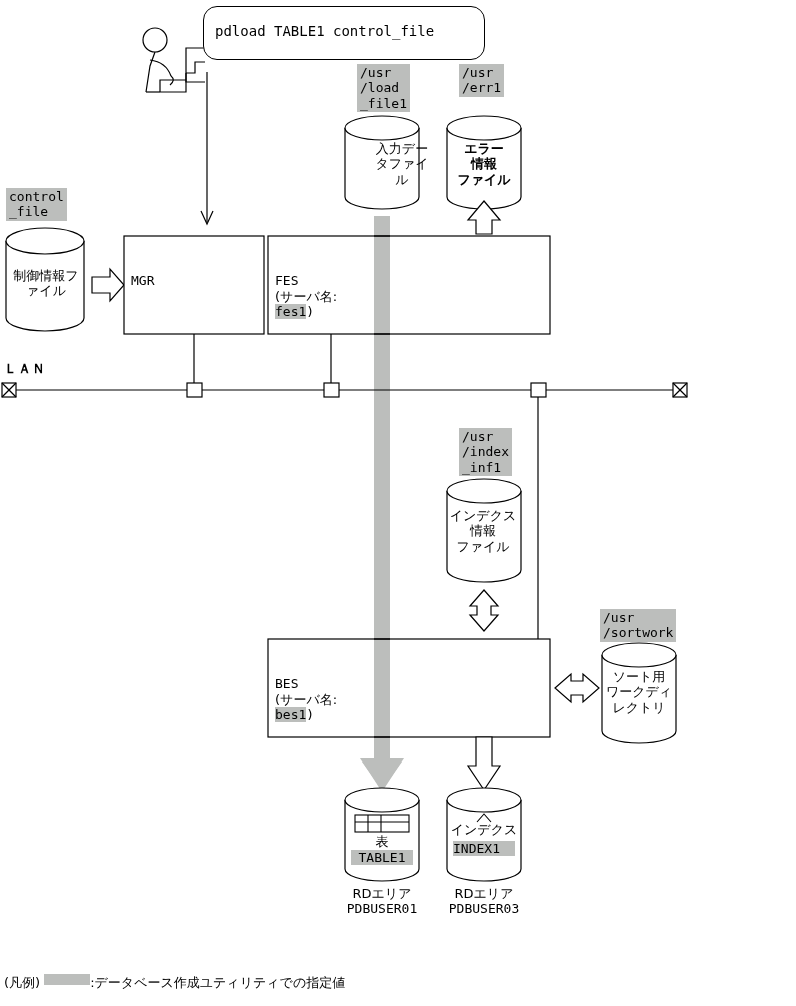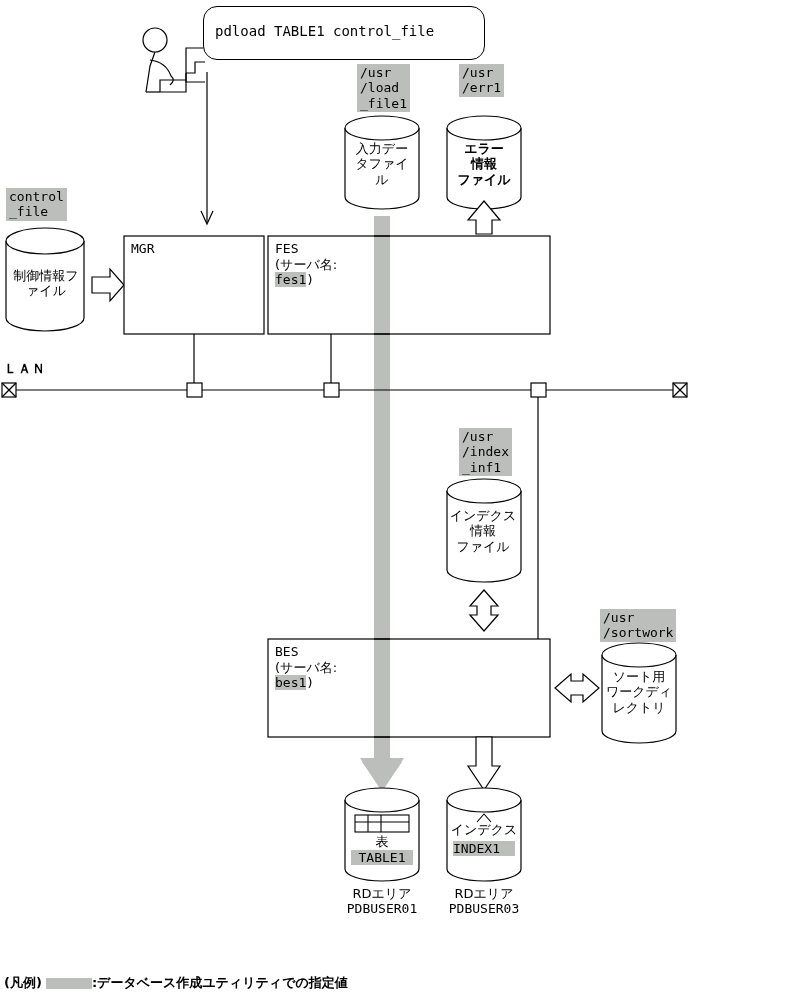--- a/index.html
+++ b/index.html
@@ -33,20 +33,21 @@
   .mono {
     font-family: "DejaVu Sans Mono", "Liberation Mono", monospace;
   }
   .hl {
     background: #bcbebc;
   }
   .srvlabel {
     position: absolute;
     white-space: pre;
     line-height: 1.2;
+    margin-top: 32px;
   }
 
   
   .bubble {
     position: absolute;
     border: 1px solid #000;
     border-radius: 14px;
     box-sizing: border-box;
     background: #fff;
   }
@@ -57,21 +58,21 @@
 
   
   .legend {
     position: absolute;
     left: 4px;
     top: 938px;
     font-size: 13px;
     line-height: 18px;
     white-space: pre;
   }
-  .legend-row { display: flex; align-items: center; height: 18px; font-weight: bold; }
+  .legend-row { display: flex; height: 18px; }
   .legend-swatch {
     display: inline-block;
     width: 46px;
     height: 11px;
     background: #bcbebc;
     margin-left: 4px;
     margin-right: 0px;
   }
 </style>
 </head>
@@ -232,21 +233,21 @@
   <div class="txt mono hl" style="left:357px; top:64px; font-size:13px; padding:1px 3px;"><span>/usr</span><br><span>/load</span><br><span>_file1</span></div>
 
   <div class="txt mono hl" style="left:459px; top:64px; font-size:13px; padding:1px 3px;"><span>/usr</span><br><span>/err1</span></div>
 
   <div class="txt mono hl" style="left:459px; top:428px; font-size:13px; padding:1px 3px;"><span>/usr</span><br><span>/index</span><br><span>_inf1</span></div>
 
   <div class="txt mono hl" style="left:600px; top:609px; font-size:13px; padding:1px 3px;"><span>/usr</span><br><span>/sortwork</span></div>
 
   <div class="txt" style="left:6px; top:268px; width:80px; text-align:center; font-size:13px;"><span>制御情報フ</span><br><span>ァイル</span></div>
 
-  <div class="txt" style="left:345px; top:141px; width:74px; text-align:center; font-size:13px;"><span>入力デー</span><br><span>タファイ</span><br><span>ル</span></div>
+  <div class="txt" style="left:345px; top:141px; width:74px; text-align:center; font-size:13px;padding-left:20px;"><span>入力デー</span><br><span>タファイ</span><br><span>ル</span></div>
 
   <div class="txt" style="left:447px; top:141px; width:74px; text-align:center; font-size:13px;font-weight:bold;"><span>エラー</span><br><span>情報</span><br><span>ファイル</span></div>
 
   <div class="txt" style="left:444px; top:508px; width:78px; text-align:center; font-size:13px;"><span>インデクス</span><br><span>情報</span><br><span>ファイル</span></div>
 
   <div class="txt" style="left:600px; top:669px; width:78px; text-align:center; font-size:13px;"><span>ソート用</span><br><span>ワークディ</span><br><span>レクトリ</span></div>
 
   <div class="srvlabel mono" style="left:131px; top:241px; font-size:13px;">MGR</div>
 
   <div class="srvlabel" style="left:275px; top:241px; font-size:13px;"><span class="mono">FES</span><br><span>(サーバ名:</span><br><span class="mono hl">fes1</span><span class="mono">)</span></div>

